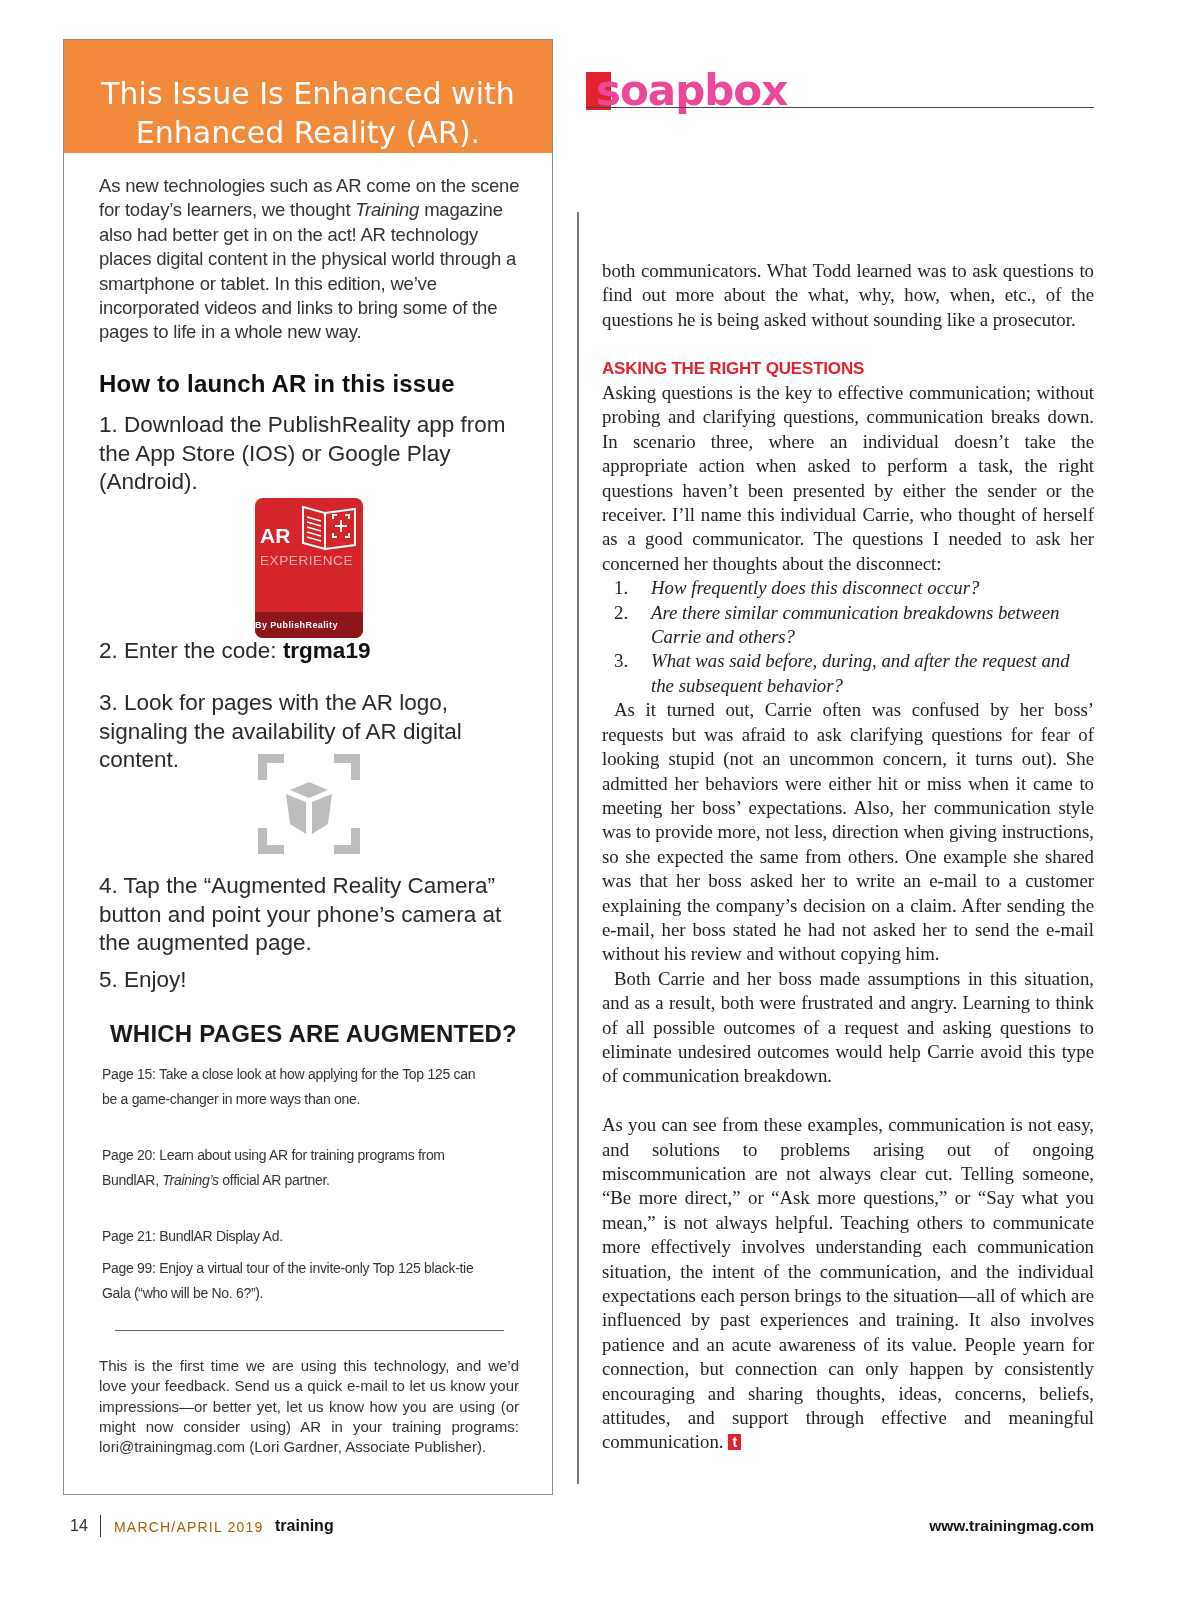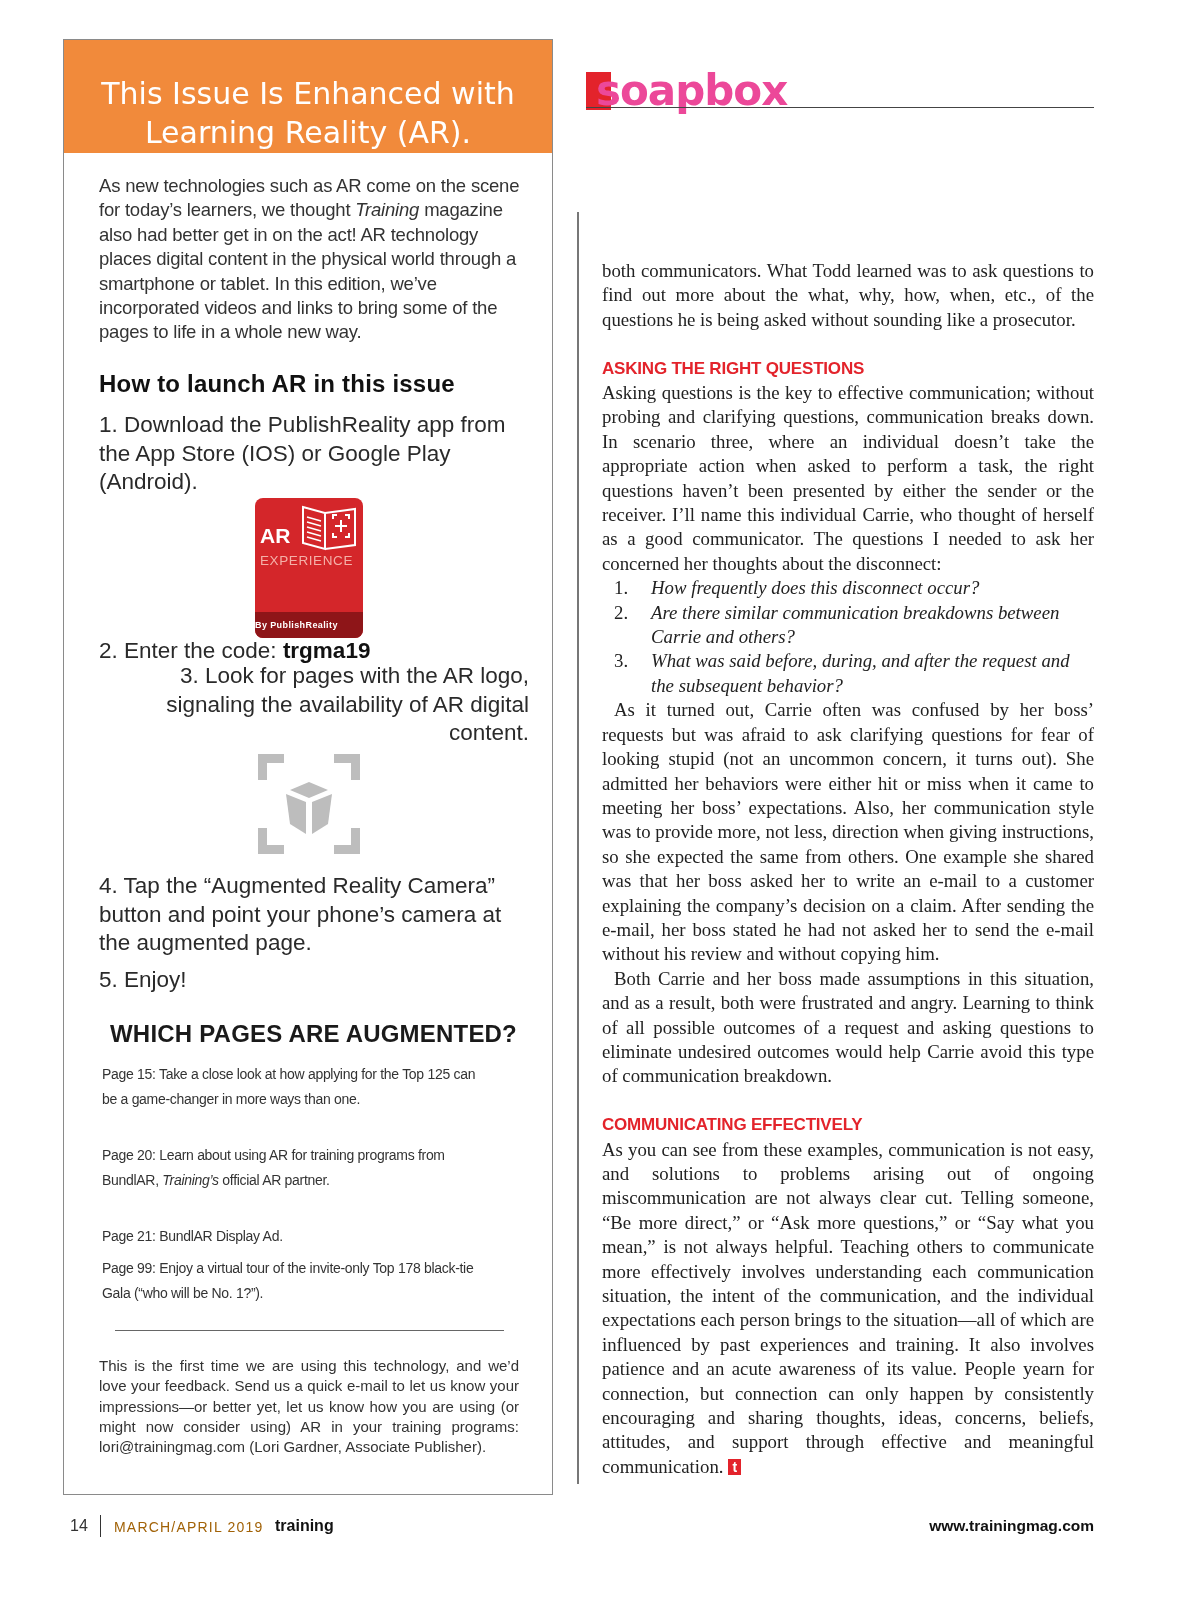--- a/index.html
+++ b/index.html
@@ -48,21 +48,21 @@
   .f-date { position:absolute; left:44px; top:4px; color:#a16207; letter-spacing:1.2px; font-size:14px; }
   .f-mag { position:absolute; left:205px; top:2px; color:#111; font-weight:bold; font-size:16px; }
   .f-url { position:absolute; right:0; top:2px; color:#111; font-weight:bold; font-size:15.5px; }
 </style>
 </head>
 <body>
 
 <div class="ar-box">
   <div class="ar-header">
     <div>This Issue Is Enhanced with</div>
-    <div>Learning Reality (AR).</div>
+    <div>Enhanced Reality (AR).</div>
   </div>
 
   <div class="ar-intro"><span>As new technologies such as AR come on the scene for today’s learners, we thought </span><i>Training</i><span> magazine also had better get in on the act! AR technology places digital content in the physical world through a smartphone or tablet. In this edition, we’ve incorporated videos and links to bring some of the pages to life in a whole new way.</span></div>
 
   <div class="ar-h2">How to launch AR in this issue</div>
 
   <div class="step" style="top:371px;">1. Download the PublishReality app from the App Store (IOS) or Google Play (Android).</div>
 
   <div class="app-logo">
     <svg width="62" height="52" viewBox="0 0 62 52">
@@ -77,41 +77,41 @@
       <line x1="42" y1="17" x2="42" y2="29" stroke="#fff" stroke-width="2"></line>
       <line x1="36" y1="23" x2="48" y2="23" stroke="#fff" stroke-width="2"></line>
     </svg>
     <div class="ar">AR</div>
     <div class="exp">EXPERIENCE</div>
     <div class="by">By PublishReality</div>
   </div>
 
   <div class="step" style="top:597px;"><span>2. Enter the code: </span><b>trgma19</b></div>
 
-  <div class="step" style="top:622px;text-align:right;">3. Look for pages with the AR logo, signaling the availability of AR digital content.</div>
+  <div class="step" style="top:649px;">3. Look for pages with the AR logo, signaling the availability of AR digital content.</div>
 
   <svg class="ar-mark" width="102" height="100" viewBox="0 0 102 100">
     <path d="M0 0 H26 V9 H9 V26 H0 Z" fill="#bdbdbd"></path>
     <path d="M102 0 H76 V9 H93 V26 H102 Z" fill="#bdbdbd"></path>
     <path d="M0 100 H26 V91 H9 V74 H0 Z" fill="#bdbdbd"></path>
     <path d="M102 100 H76 V91 H93 V74 H102 Z" fill="#bdbdbd"></path>
     <path d="M51 28 L70 36 L51 44 L32 36 Z" fill="#bdbdbd"></path>
     <path d="M28 40 L48 48 L48 80 L32 70 Z" fill="#bdbdbd"></path>
     <path d="M74 40 L54 48 L54 80 L70 70 Z" fill="#bdbdbd"></path>
   </svg>
 
   <div class="step" style="top:832px;">4. Tap the “Augmented Reality Camera” button and point your phone’s camera at the augmented page.</div>
   <div class="step" style="top:926px;">5. Enjoy!</div>
 
   <div class="pages-h">WHICH PAGES ARE AUGMENTED?</div>
 
   <div class="page-item" style="top:1022px;">Page 15: Take a close look at how applying for the Top 125 can be a game-changer in more ways than one.</div>
   <div class="page-item" style="top:1103px;"><span>Page 20: Learn about using AR for training programs from BundlAR, </span><i>Training’s</i><span> official AR partner.</span></div>
   <div class="page-item" style="top:1184px;">Page 21: BundlAR Display Ad.</div>
-  <div class="page-item" style="top:1216px; width:400px;">Page 99: Enjoy a virtual tour of the invite-only Top 178 black-tie Gala (“who will be No. 1?”).</div>
+  <div class="page-item" style="top:1216px; width:400px;">Page 99: Enjoy a virtual tour of the invite-only Top 125 black-tie Gala (“who will be No. 6?”).</div>
 
   <div class="divider"></div>
 
   <div class="feedback">This is the first time we are using this technology, and we’d love your feedback. Send us a quick e-mail to let us know your impressions—or better yet, let us know how you are using (or might now consider using) AR in your training programs: lori@trainingmag.com (Lori Gardner, Associate Publisher).</div>
 </div>
 
 <div class="soapbox">
   <div class="red"></div>
   <div class="word">soapbox</div>
 </div>
@@ -124,21 +124,20 @@
   <h3>ASKING THE RIGHT QUESTIONS</h3>
   <p>Asking questions is the key to effective communication; without probing and clarifying questions, communication breaks down. In scenario three, where an individual doesn’t take the appropriate action when asked to perform a task, the right questions haven’t been presented by either the sender or the receiver. I’ll name this individual Carrie, who thought of herself as a good communicator. The questions I needed to ask her concerned her thoughts about the disconnect:</p>
   <ol>
     <li><span class="num">1.</span><span>How frequently does this disconnect occur?</span></li>
     <li><span class="num">2.</span><span>Are there similar communication breakdowns between Carrie and others?</span></li>
     <li><span class="num">3.</span><span>What was said before, during, and after the request and the subsequent behavior?</span></li>
   </ol>
   <p class="indent">As it turned out, Carrie often was confused by her boss’ requests but was afraid to ask clarifying questions for fear of looking stupid (not an uncommon concern, it turns out). She admitted her behaviors were either hit or miss when it came to meeting her boss’ expectations. Also, her communication style was to provide more, not less, direction when giving instructions, so she expected the same from others. One example she shared was that her boss asked her to write an e-mail to a customer explaining the company’s decision on a claim. After sending the e-mail, her boss stated he had not asked her to send the e-mail without his review and without copying him.</p>
   <p class="indent">Both Carrie and her boss made assumptions in this situation, and as a result, both were frustrated and angry. Learning to think of all possible outcomes of a request and asking questions to eliminate undesired outcomes would help Carrie avoid this type of communication breakdown.</p>
   <div class="gap"></div>
-  <h3>COMMUNICATING EFFECTIVELY</h3>
   <p><span>As you can see from these examples, communication is not easy, and solutions to problems arising out of ongoing miscommunication are not always clear cut. Telling someone, “Be more direct,” or “Ask more questions,” or “Say what you mean,” is not always helpful. Teaching others to communicate more effectively involves understanding each communication situation, the intent of the communication, and the individual expectations each person brings to the situation—all of which are influenced by past experiences and training. It also involves patience and an acute awareness of its value. People yearn for connection, but connection can only happen by consistently encouraging and sharing thoughts, ideas, concerns, beliefs, attitudes, and support through effective and meaningful communication.</span> <span class="end-mark">t</span></p>
 </div>
 
 <div class="footer">
   <span class="f-page">14</span>
   <span class="f-sep"></span>
   <span class="f-date">MARCH/APRIL 2019</span>
   <span class="f-mag">training</span>
   <span class="f-url">www.trainingmag.com</span>
 </div>

